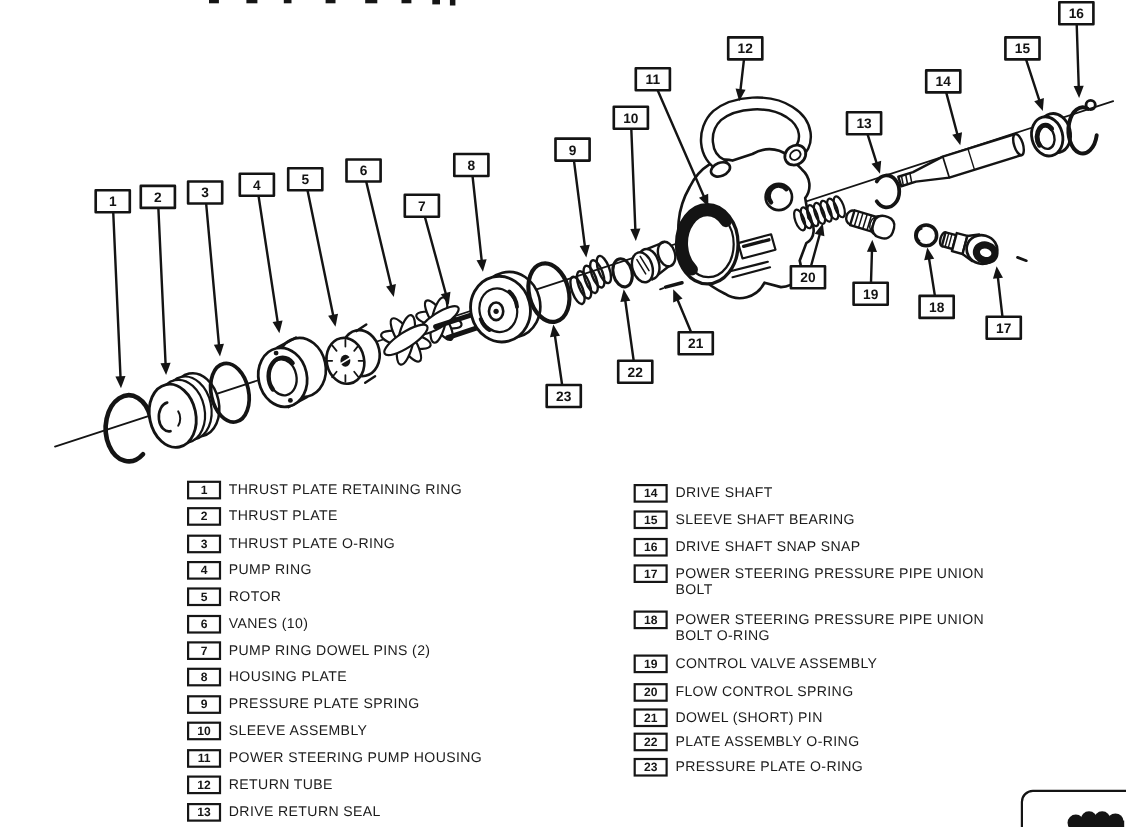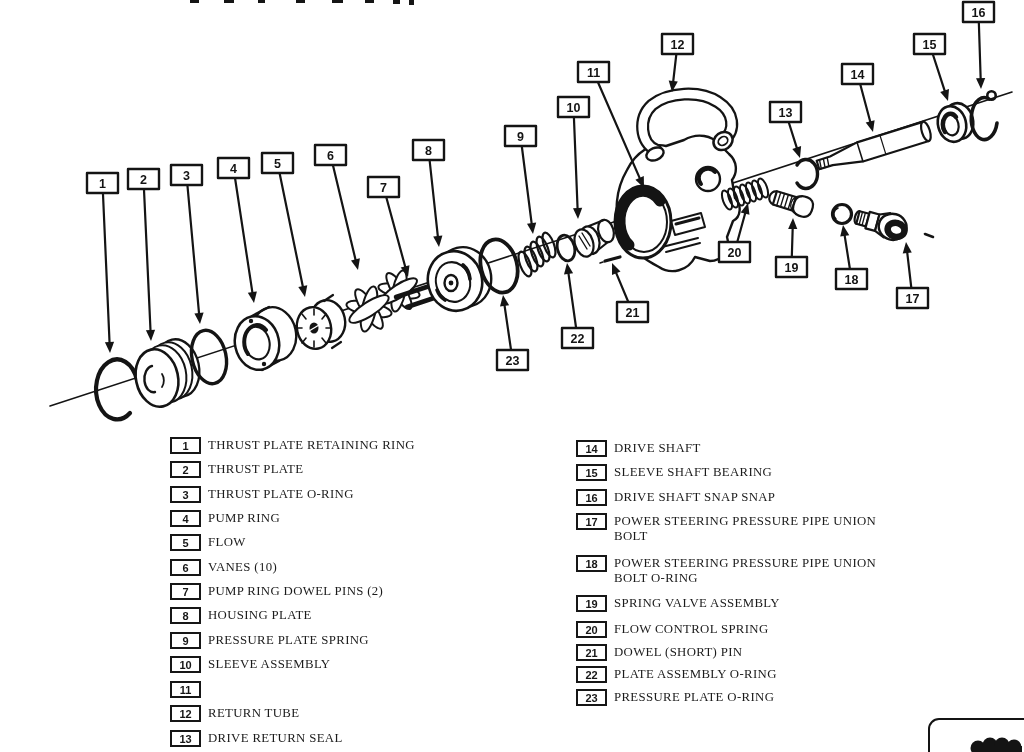--- a/index.html
+++ b/index.html
@@ -7,21 +7,21 @@
   #page{position:relative;width:1024px;height:752px;background:#fff;
         font-family:"Liberation Sans",sans-serif;}
   #fig{position:absolute;left:0;top:0;width:1024px;height:752px;}
   #fig text{font-family:"Liberation Sans",sans-serif;font-size:12.5px;font-weight:700;fill:#141414;}
   .tick{position:absolute;top:0;height:3px;background:#151515;}
   .lrow{position:absolute;display:flex;align-items:flex-start;}
   .lbox{box-sizing:content-box;flex:0 0 auto;width:27px;height:13px;border:2px solid #161616;
         background:#fff;display:flex;align-items:center;justify-content:center;
         font-size:11px;font-weight:700;color:#161616;}
   .ltxt{margin-left:7px;padding-top:1px;font-size:12.8px;letter-spacing:.35px;color:#1b1b1b;
-        white-space:pre-line;line-height:14.5px;max-width:345px;font-family:Liberation Serif, serif;}
+        white-space:pre-line;line-height:14.5px;max-width:345px;}
 </style>
 </head>
 <body>
 
 <div id="page">
 
   <div class="tick" style="left:190px;width:9px;"></div>
   <div class="tick" style="left:224px;width:10px;"></div>
   <div class="tick" style="left:258px;width:7px;"></div>
   <div class="tick" style="left:296px;width:9px;"></div>
@@ -385,21 +385,21 @@
       <div class="lrow" style="left: 170px; top: 486px;">
         <span class="lbox">3</span>
         <span class="ltxt">THRUST PLATE O-RING</span>
       </div>
       <div class="lrow" style="left: 170px; top: 510px;">
         <span class="lbox">4</span>
         <span class="ltxt">PUMP RING</span>
       </div>
       <div class="lrow" style="left: 170px; top: 534px;">
         <span class="lbox">5</span>
-        <span class="ltxt">FLOW</span>
+        <span class="ltxt">ROTOR</span>
       </div>
       <div class="lrow" style="left: 170px; top: 559px;">
         <span class="lbox">6</span>
         <span class="ltxt">VANES (10)</span>
       </div>
       <div class="lrow" style="left: 170px; top: 583px;">
         <span class="lbox">7</span>
         <span class="ltxt">PUMP RING DOWEL PINS (2)</span>
       </div>
       <div class="lrow" style="left: 170px; top: 607px;">
@@ -409,20 +409,21 @@
       <div class="lrow" style="left: 170px; top: 632px;">
         <span class="lbox">9</span>
         <span class="ltxt">PRESSURE PLATE SPRING</span>
       </div>
       <div class="lrow" style="left: 170px; top: 656px;">
         <span class="lbox">10</span>
         <span class="ltxt">SLEEVE ASSEMBLY</span>
       </div>
       <div class="lrow" style="left: 170px; top: 681px;">
         <span class="lbox">11</span>
+        <span class="ltxt">POWER STEERING PUMP HOUSING</span>
       </div>
       <div class="lrow" style="left: 170px; top: 705px;">
         <span class="lbox">12</span>
         <span class="ltxt">RETURN TUBE</span>
       </div>
       <div class="lrow" style="left: 170px; top: 730px;">
         <span class="lbox">13</span>
         <span class="ltxt">DRIVE RETURN SEAL</span>
       </div>
       <div class="lrow" style="left: 576px; top: 440px;">
@@ -442,21 +443,21 @@
         <span class="ltxt">POWER STEERING PRESSURE PIPE UNION
 BOLT</span>
       </div>
       <div class="lrow" style="left: 576px; top: 555px;">
         <span class="lbox">18</span>
         <span class="ltxt">POWER STEERING PRESSURE PIPE UNION
 BOLT O-RING</span>
       </div>
       <div class="lrow" style="left: 576px; top: 595px;">
         <span class="lbox">19</span>
-        <span class="ltxt">SPRING VALVE ASSEMBLY</span>
+        <span class="ltxt">CONTROL VALVE ASSEMBLY</span>
       </div>
       <div class="lrow" style="left: 576px; top: 621px;">
         <span class="lbox">20</span>
         <span class="ltxt">FLOW CONTROL SPRING</span>
       </div>
       <div class="lrow" style="left: 576px; top: 644px;">
         <span class="lbox">21</span>
         <span class="ltxt">DOWEL (SHORT) PIN</span>
       </div>
       <div class="lrow" style="left: 576px; top: 666px;">

